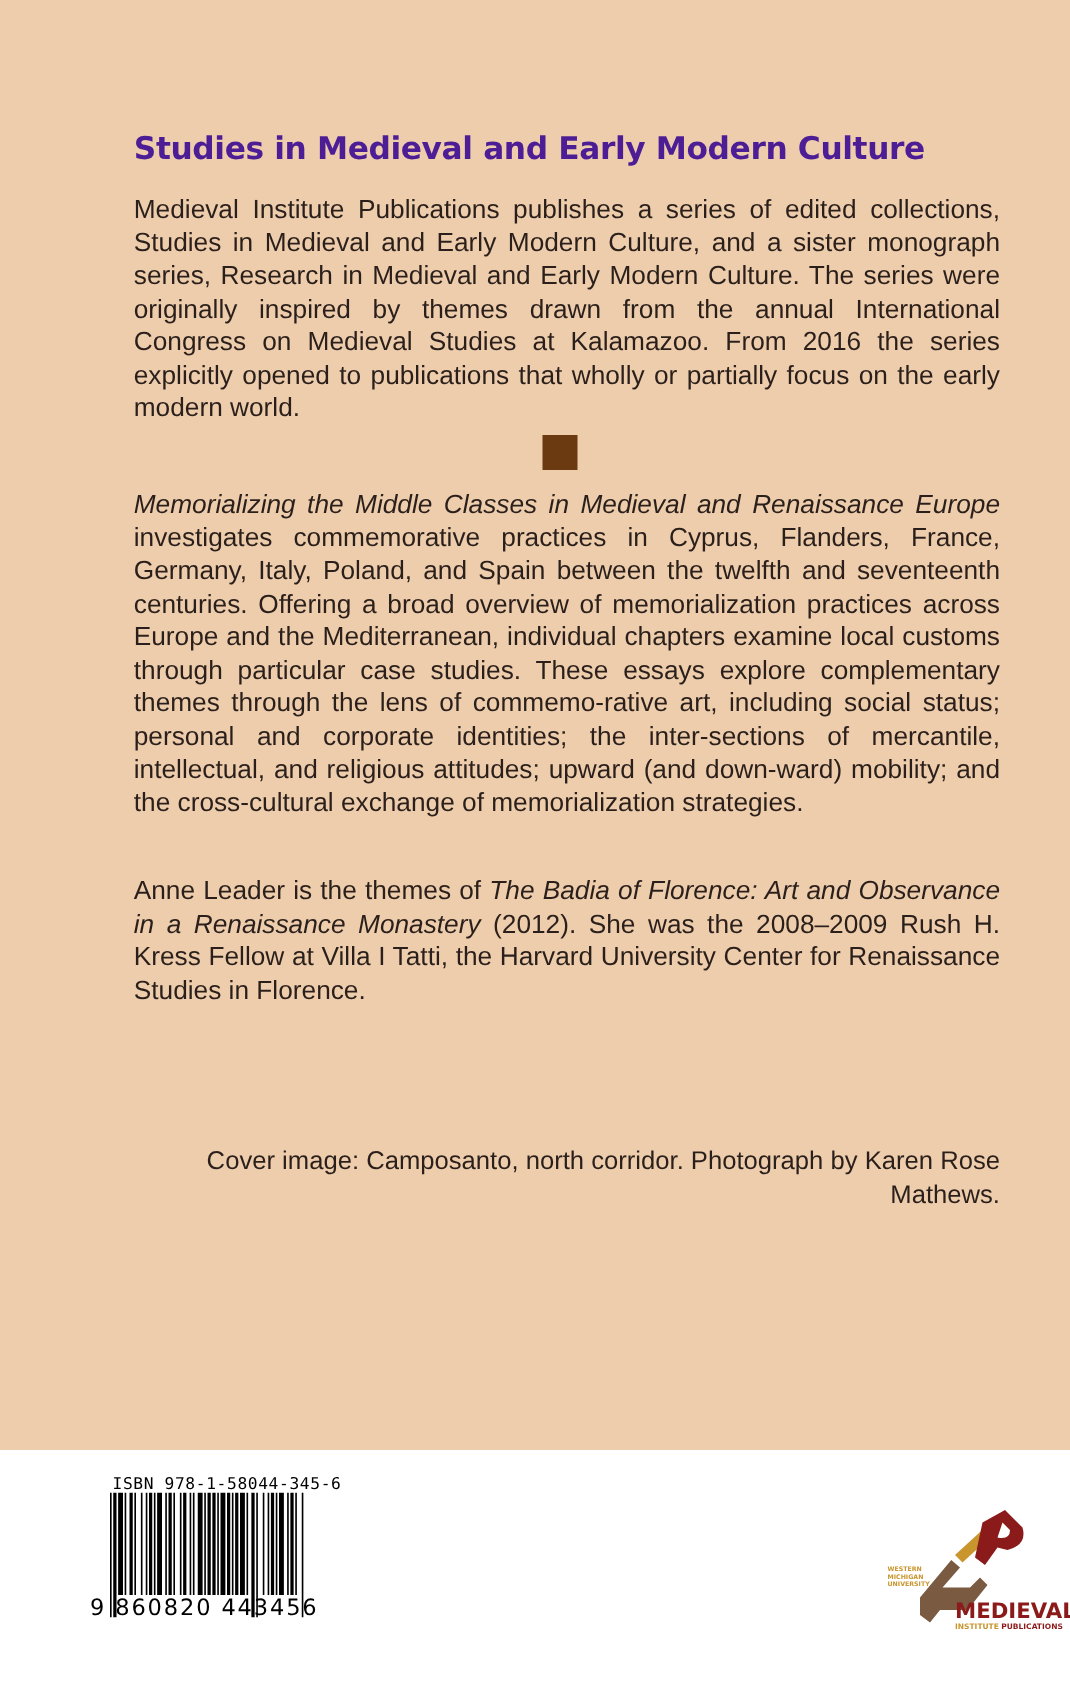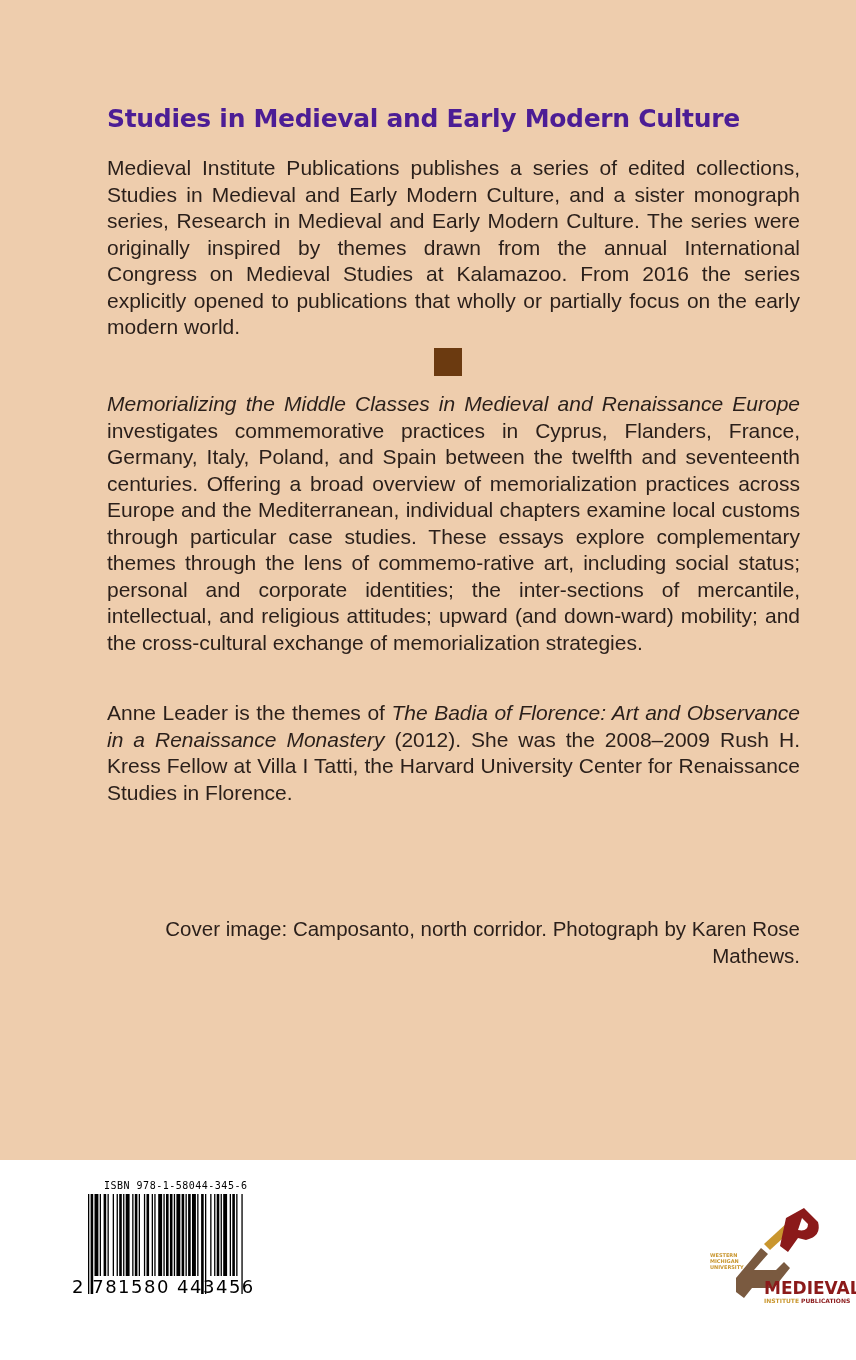--- a/index.html
+++ b/index.html
@@ -6,21 +6,21 @@
   body { width:856px; height:1360px; position:relative; overflow:hidden; background:#ffffff; font-family:"Liberation Sans", sans-serif; }
   .cover { position:absolute; left:0; top:0; width:856px; height:1160px; background:#eecdad; }
   .heading { position:absolute; left:107px; top:104px; font-family:"DejaVu Sans", sans-serif; font-weight:bold; font-size:25px; color:#4c1d95; letter-spacing:-0.3px; }
   .para { position:absolute; left:107px; width:693px; font-size:21px; line-height:26.5px; color:#2a1f1a; text-align:justify; }
   .p1 { top:155px; }
   .divider { position:absolute; left:434px; top:348px; width:28px; height:28px; background:#6b3a10; }
   .p2 { top:391px; }
   .p3 { top:700px; }
   .credit { position:absolute; left:107px; width:693px; top:880px; font-size:20.5px; line-height:27px; color:#2a1f1a; text-align:right;margin-top:35px; }
   em { font-style:italic; }
-  .isbn-top { position:absolute; left:104px; top:1180px; font-family:"DejaVu Sans Mono", monospace; font-size:10px; color:#000; letter-spacing:0.5px; }
+  .isbn-top { position:absolute; left:90px; top:1180px; font-family:"DejaVu Sans Mono", monospace; font-size:13px; color:#000; letter-spacing:0.5px; }
   .bars { position:absolute; left:88px; top:1194px; width:156px; height:100px; }
   .isbn-bottom { position:absolute; left:72px; top:1276px; font-family:"DejaVu Sans", sans-serif; font-size:18px; color:#000; letter-spacing:1.5px; background:transparent; }
   .logo { position:absolute; left:706px; top:1208px; width:150px; height:100px; }
 </style>
 </head>
 <body>
 
 <div class="cover"></div>
 
 <div class="heading">Studies in Medieval and Early Modern Culture</div>
@@ -72,21 +72,21 @@
       <rect x="126.09999999999991" y="0" width="1.3" height="82"></rect>
       <rect x="128.6999999999999" y="0" width="2.6" height="82"></rect>
       <rect x="132.5999999999999" y="0" width="1.3" height="82"></rect>
       <rect x="135.19999999999993" y="0" width="3.9000000000000004" height="82"></rect>
       <rect x="141.69999999999993" y="0" width="1.3" height="82"></rect>
       <rect x="144.29999999999995" y="0" width="2.6" height="82"></rect>
       <rect x="148.19999999999996" y="0" width="1.3" height="82"></rect>
       <rect x="153.39999999999998" y="0" width="1.3" height="100"></rect>
     </g>
 </svg>
-<div class="isbn-bottom">2 781580 443456</div>
+<div class="isbn-bottom">9 860820 443456</div>
 
 <svg class="logo" viewBox="0 0 150 100">
   <g>
     <polygon points="30,70 55,40 62,46 48,62 70,62 78,54 84,60 68,80 46,80 38,90 30,84" fill="#7a5a40"></polygon>
     <polygon points="58,36 82,14 88,20 64,42" fill="#c9962e"></polygon>
     <path d="M80,10 L98,0 L112,14 Q116,28 100,32 L92,30 L82,44 L74,38 Z M96,10 L92,22 Q102,24 102,16 Z" fill="#8b1a1a" fill-rule="evenodd"></path>
   </g>
   <text x="4" y="49" font-family="DejaVu Sans, sans-serif" font-size="5" font-weight="bold" fill="#c9962e">WESTERN</text>
   <text x="4" y="55" font-family="DejaVu Sans, sans-serif" font-size="5" font-weight="bold" fill="#c9962e">MICHIGAN</text>
   <text x="4" y="61" font-family="DejaVu Sans, sans-serif" font-size="5" font-weight="bold" fill="#c9962e">UNIVERSITY</text>

